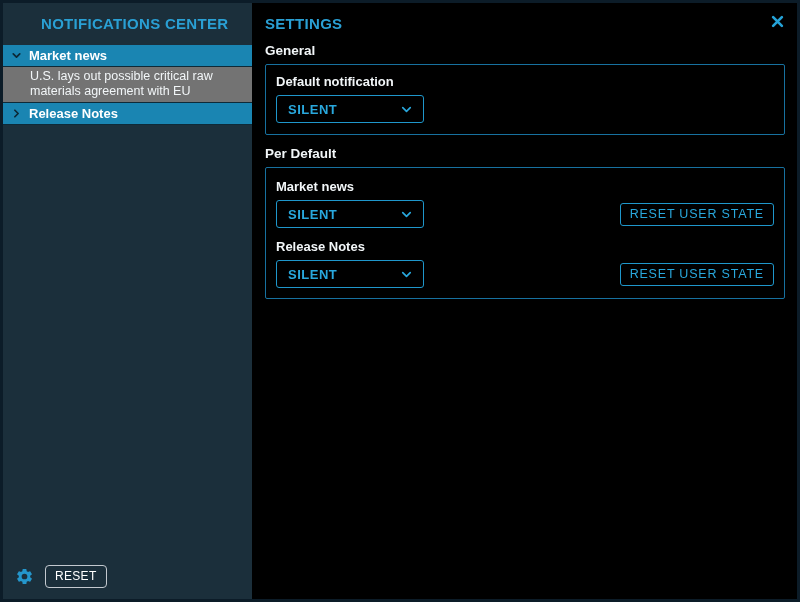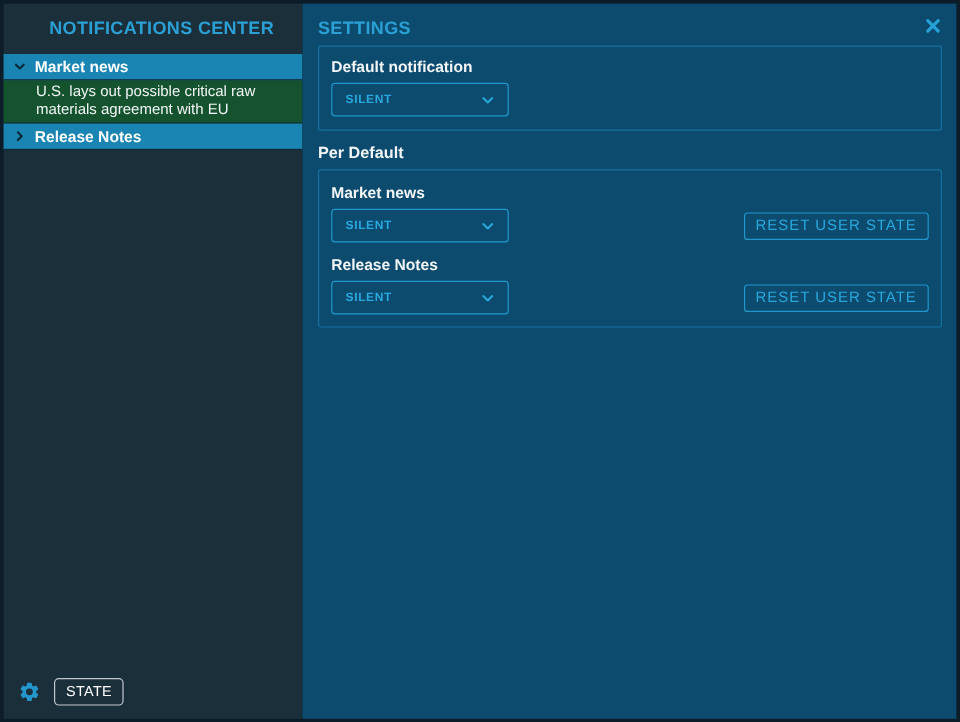--- a/index.html
+++ b/index.html
@@ -25,38 +25,38 @@
     height:22px; background:#1a85b2; cursor:pointer;
     border-bottom:1px solid #0e2a38;
   }
   .sb-row .chev {
     width:26px; display:flex; justify-content:center; align-items:center;
     color:#0c2836;
   }
   .sb-row .chev svg { width:13px; height:13px; }
   .sb-row-label { color:#ffffff; font-size:13px; font-weight:700; }
   .sb-child {
-    background:#14532d; border-bottom:1px solid #0e2a38;
+    background:#737373; border-bottom:1px solid #0e2a38;
     padding:2px 10px 3px 27px; cursor:pointer;
   }
   .sb-child-text { color:#f2f6f8; font-size:12.5px; line-height:15px; font-weight:400; }
   .sb-footer {
     position:absolute; left:12px; bottom:11px;
     display:flex; align-items:center; gap:11px;
   }
   .gear { width:19px; height:19px; color:#2496cb; cursor:pointer; display:block; }
   .admin-btn {
     background:transparent; border:1px solid #c3c9cf; border-radius:4px;
     color:#ffffff; font-size:12px; letter-spacing:.3px;
     padding:3px 9px 4px 9px; cursor:pointer; font-family:inherit;
   }
   
   .main {
     position:absolute; left:252px; top:3px; right:3px; bottom:3px;
-    background:#0c4a6e;
+    background:#000000;
   }
   .main-header {
     display:flex; justify-content:space-between; align-items:flex-start;
     padding:11px 12px 0 13px;
   }
   .main-title { font-size:15px; font-weight:700; letter-spacing:.3px; color:#2aa0d4; padding-top:1px; }
   .close-btn { background:none; border:none; cursor:pointer; color:#25a3d8; padding:0; line-height:0; }
   .close-btn svg { width:15px; height:15px; }
   .section-heading {
     color:#f2f6f8; font-size:13.5px; font-weight:700;
@@ -69,21 +69,21 @@
   }
   .field-label { color:#f2f6f8; font-size:13px; font-weight:700; margin-bottom:6px; }
   .field-row { display:flex; justify-content:space-between; align-items:center; }
   .dropdown {
     width:148px; height:28px;
     border:1px solid #1f97cb; border-radius:3px;
     background:transparent; cursor:pointer;
     display:flex; align-items:center; justify-content:space-between;
     padding:0 9px 0 11px;
   }
-  .dropdown-value { color:#29a8dd; font-size:10px; font-weight:700; letter-spacing:.5px; }
+  .dropdown-value { color:#29a8dd; font-size:13px; font-weight:700; letter-spacing:.5px; }
   .dropdown .dd-chev { color:#29a8dd; line-height:0; }
   .dropdown .dd-chev svg { width:15px; height:15px; }
   .reset-btn {
     background:transparent; border:1px solid #1f97cb; border-radius:3px;
     color:#29a8dd; font-size:12.5px; letter-spacing:.8px; font-family:inherit;
     padding:3px 9px 4px 9px; cursor:pointer;text-align:center;
   }
   .cat-group { margin-top:2px; }
   .cat-group + .cat-group { margin-top:11px; }
   .gen-box { padding-bottom:11px; }
@@ -119,34 +119,35 @@
         <span class="sb-row-label">Release Notes</span>
       </div>
     </div>
 
     <div class="sb-footer">
       <span class="gear">
         <svg viewBox="0 0 24 24" fill="currentColor">
             <path d="M19.14,12.94a7.07,7.07,0,0,0,.06-.94,7.07,7.07,0,0,0-.06-.94l2.03-1.58a.49.49,0,0,0,.12-.62L19.37,5.54a.49.49,0,0,0-.59-.22l-2.39,1a7.34,7.34,0,0,0-1.62-.94L14.41,2.84A.48.48,0,0,0,13.93,2.43H10.09a.48.48,0,0,0-.48.41L9.25,5.38a7.34,7.34,0,0,0-1.62.94l-2.39-1a.49.49,0,0,0-.59.22L2.73,8.86a.49.49,0,0,0,.12.62l2.03,1.58a7.07,7.07,0,0,0-.06.94,7.07,7.07,0,0,0,.06.94L2.85,14.52a.49.49,0,0,0-.12.62l1.92,3.32a.49.49,0,0,0,.59.22l2.39-1a7.34,7.34,0,0,0,1.62.94l.36,2.54a.48.48,0,0,0,.48.41h3.84a.48.48,0,0,0,.48-.41l.36-2.54a7.34,7.34,0,0,0,1.62-.94l2.39,1a.49.49,0,0,0,.59-.22l1.92-3.32a.49.49,0,0,0-.12-.62ZM12,15.6A3.6,3.6,0,1,1,15.6,12,3.6,3.6,0,0,1,12,15.6Z"></path>
           </svg>
       </span>
-      <button class="admin-btn">STATE</button>
+      <button class="admin-btn">RESET</button>
     </div>
   </div>
 
   <div class="main">
     <div class="main-header">
       <div class="main-title">SETTINGS</div>
       <button class="close-btn" aria-label="Close">
         <svg viewBox="0 0 24 24" fill="none" stroke="currentColor" stroke-width="4.2" stroke-linecap="round">
             <path d="M5 5l14 14M19 5L5 19"></path>
           </svg>
       </button>
     </div>
 
+    <div class="section-heading">General</div>
     <div class="box gen-box">
       <div class="field-label">Default notification</div>
       <div class="dropdown">
         <span class="dropdown-value">SILENT</span>
         <span class="dd-chev">
           <svg viewBox="0 0 24 24" fill="none" stroke="currentColor" stroke-width="2.6" stroke-linecap="round" stroke-linejoin="round">
               <path d="M6 9l6 6 6-6"></path>
             </svg>
         </span>
       </div>

